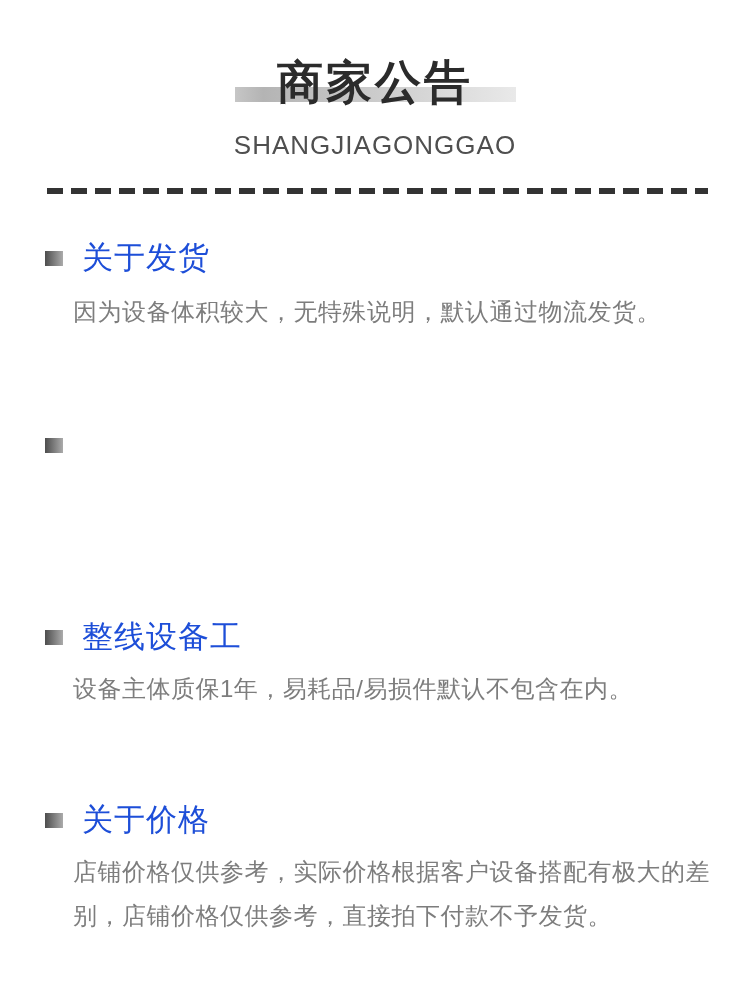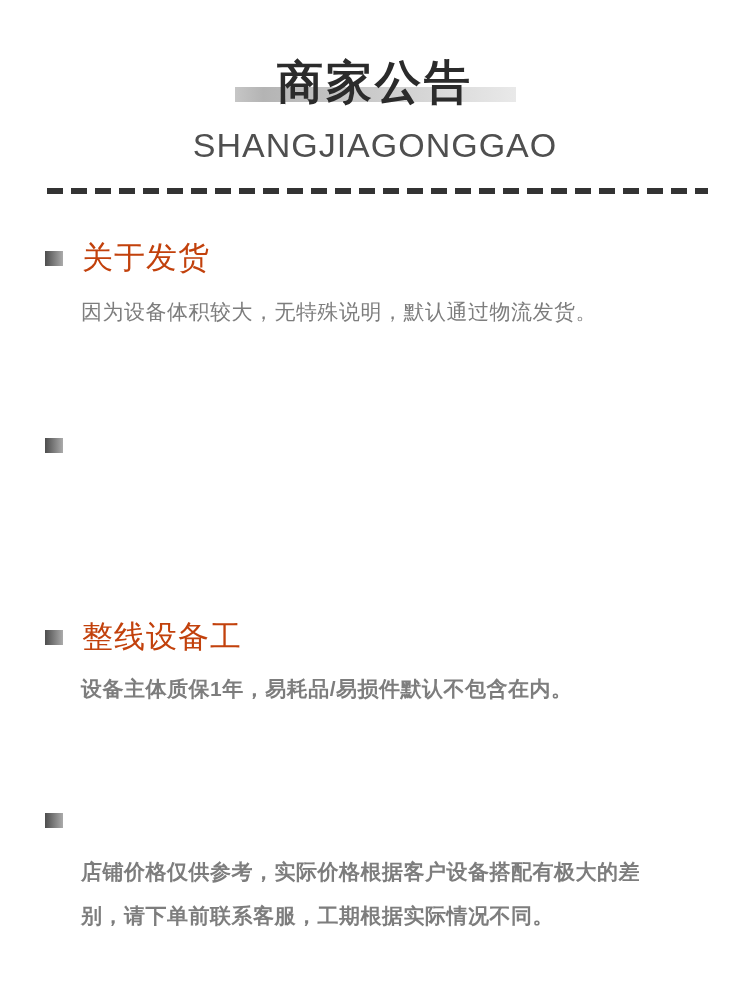--- a/index.html
+++ b/index.html
@@ -38,21 +38,21 @@
     letter-spacing: 3px;
     color: #2b2b2b;
     z-index: 1;
   }
   .page-subtitle {
     position: absolute;
     left: 0;
     top: 130px;
     width: 750px;
     text-align: center;
-    font-size: 34px;
+    font-size: 26px;
     line-height: 30px;
     letter-spacing: 1px;
     color: #4f4f4f;
   }
   .dashed-divider {
     position: absolute;
     left: 47px;
     top: 188px;
     width: 661px;
     height: 6px;
@@ -78,33 +78,33 @@
   }
   .bullet {
     width: 18px;
     height: 15px;
     flex: 0 0 18px;
     background: linear-gradient(90deg, #4d4d4d 0%, #ababab 100%);
   }
   .section-heading {
     font-size: 31px;
     line-height: 44px;
-    color: #c2410c;
+    color: #1d4ed8;
     letter-spacing: 1px;
   }
   .section-body {
-    margin-left: 36px;
-    font-size: 21px;
+    margin-left: 28px;
+    font-size: 24px;
     line-height: 44px;
     color: #7d7d7d;
     white-space: pre;
     letter-spacing: 0.5px;
   }
   .section.s1 .section-body, .section.s2 .section-body { margin-top: 10px; }
-  .section.s3 .section-body, .section.s4 .section-body { margin-top: 8px; font-weight: bold; }
+  .section.s3 .section-body, .section.s4 .section-body { margin-top: 8px; }
 </style>
 </head>
 <body>
 
 <div class="page">
 
   <div class="title-bar"></div>
   <div class="page-title">商家公告</div>
   <div class="page-subtitle">SHANGJIAGONGGAO</div>
   <div class="dashed-divider"></div>
@@ -127,18 +127,19 @@
     <div class="section-heading-row">
       <span class="bullet"></span>
       <span class="section-heading">整线设备工</span>
     </div>
     <div class="section-body">设备主体质保1年，易耗品/易损件默认不包含在内。</div>
   </div>
 
   <div class="section s4">
     <div class="section-heading-row">
       <span class="bullet"></span>
+      <span class="section-heading">关于价格</span>
     </div>
     <div class="section-body">店铺价格仅供参考，实际价格根据客户设备搭配有极大的差
-别，请下单前联系客服，工期根据实际情况不同。</div>
+别，店铺价格仅供参考，直接拍下付款不予发货。</div>
   </div>
 
 </div>
 
 </body></html>

